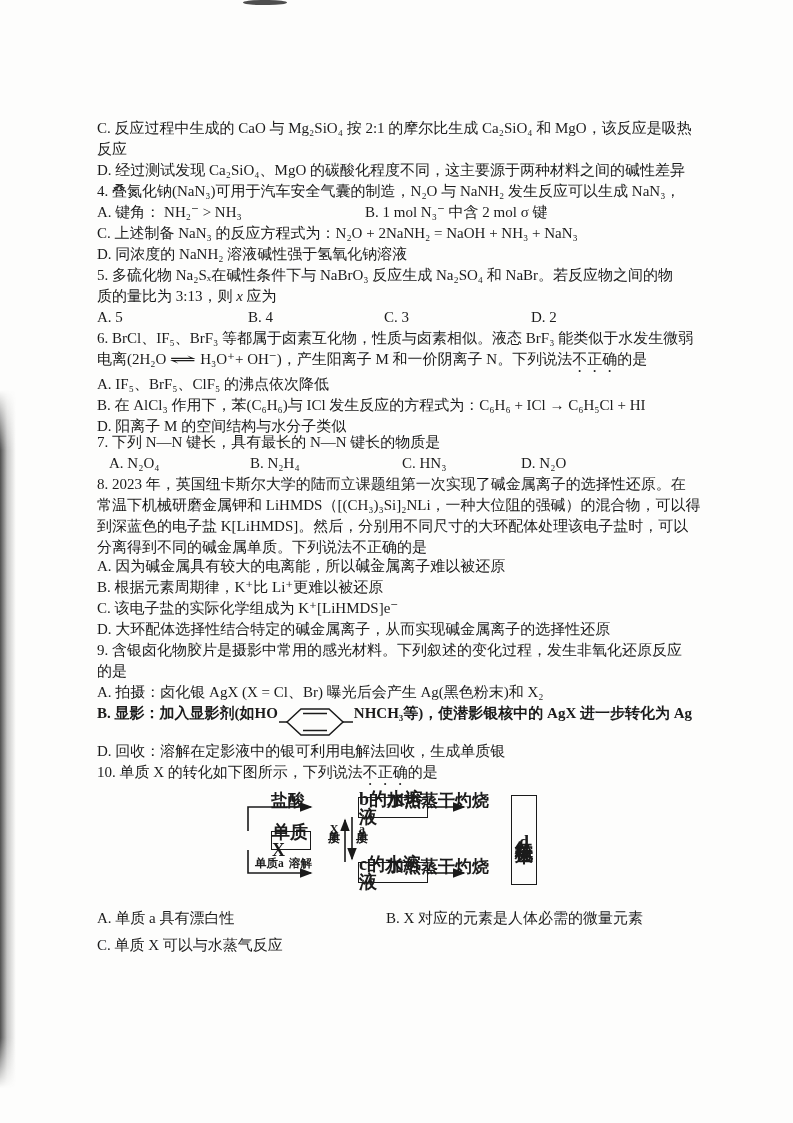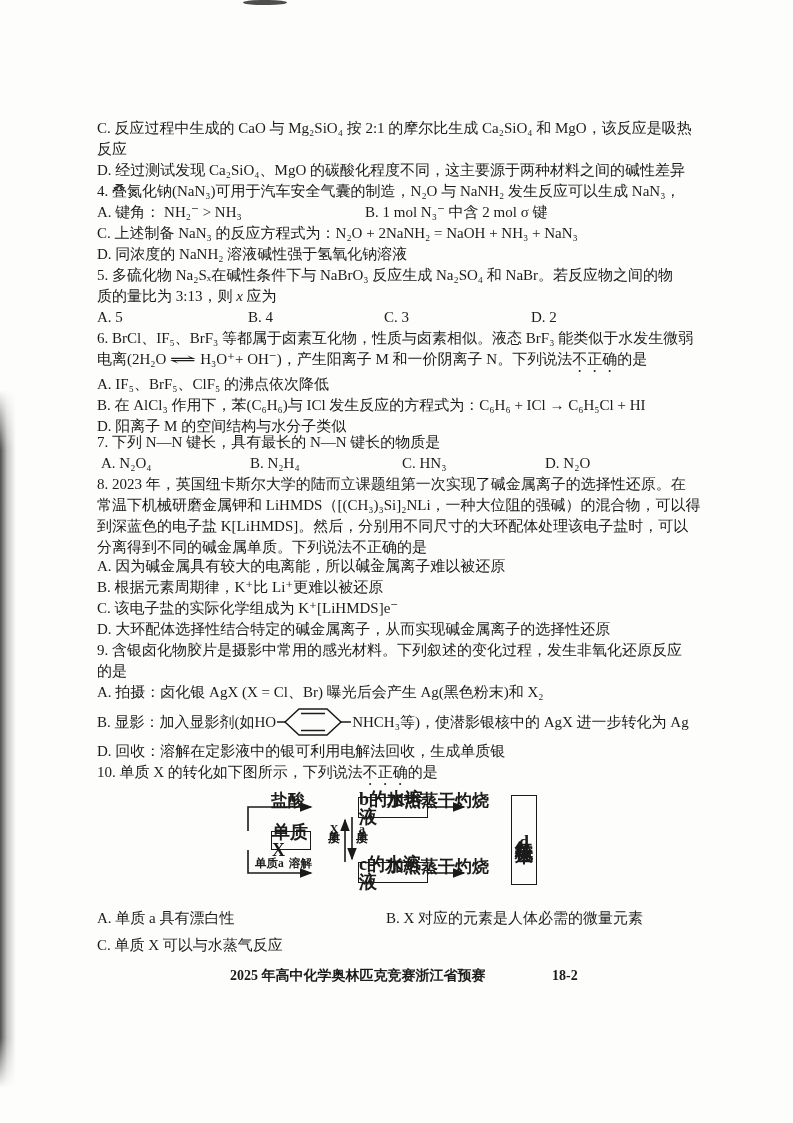--- a/index.html
+++ b/index.html
@@ -27,21 +27,21 @@
   }
   .ln{height:21px;line-height:21px;white-space:nowrap;}
   .row{position:relative;}
   .opt{position:absolute;top:0;white-space:nowrap;}
   .emph{
     -webkit-text-emphasis:filled dot;-webkit-text-emphasis-position:under right;
     text-emphasis:filled dot;text-emphasis-position:under right;
   }
   .italic{font-style:italic;}
   .eq-arrow{display:inline-block;transform:scaleX(2.3);margin:0 11px;font-size:14px;}
-  .benzene-row{display:flex;align-items:center;height:38px;white-space:nowrap;}
+  .benzene-row{display:flex;height:38px;white-space:nowrap;font-weight:bold;}
   .benzene-row svg{flex:0 0 auto;margin:0 1px;}
   
   .diagram-wrap{position:relative;height:112px;margin-top:6px;}
   .diagram{position:absolute;left:128px;top:0;width:272px;height:107px;}
   .diagram svg.lines{position:absolute;left:0;top:0;}
   .dbox{
     position:absolute;border:1.6px solid #1a1a1a;background:#fdfdfc;
     display:flex;align-items:center;justify-content:center;
     font-size:18px;font-weight:600;line-height:1;box-sizing:border-box;margin-left:43px;
   }
@@ -89,24 +89,24 @@
     <div class="ln">6. BrCl、IF₅、BrF₃ 等都属于卤素互化物，性质与卤素相似。液态 BrF₃ 能类似于水发生微弱</div>
     <div class="ln">
       <span>电离(2H₂O</span><span class="eq-arrow">⇌</span><span>H₃O⁺+ OH⁻)，产生阳离子 M 和一价阴离子 N。下列说法</span><span class="emph">不正确</span><span>的是</span>
     </div>
     <div class="ln" style="margin-top:4px">A. IF₅、BrF₅、ClF₅ 的沸点依次降低</div>
     <div class="ln">B. 在 AlCl₃ 作用下，苯(C₆H₆)与 ICl 发生反应的方程式为：C₆H₆ + ICl → C₆H₅Cl + HI</div>
     <div class="ln">D. 阳离子 M 的空间结构与水分子类似</div>
 
     <div class="ln" style="margin-top:-5px">7. 下列 N—N 键长，具有最长的 N—N 键长的物质是</div>
     <div class="ln row">
-      <span class="opt" style="left:4px">A. N₂O₄</span>
+      <span class="opt" style="left:12px">A. N₂O₄</span>
       <span class="opt" style="left:153px">B. N₂H₄</span>
       <span class="opt" style="left:305px">C. HN₃</span>
-      <span class="opt" style="left:448px">D. N₂O</span>
+      <span class="opt" style="left:424px">D. N₂O</span>
     </div>
 
     <div class="ln">8. 2023 年，英国纽卡斯尔大学的陆而立课题组第一次实现了碱金属离子的选择性还原。在</div>
     <div class="ln">常温下机械研磨金属钾和 LiHMDS（[(CH₃)₃Si]₂NLi，一种大位阻的强碱）的混合物，可以得</div>
     <div class="ln">到深蓝色的电子盐 K[LiHMDS]。然后，分别用不同尺寸的大环配体处理该电子盐时，可以</div>
     <div class="ln">
       <span>分离得到不同的碱金属单质。下列说法</span><span class="emph">不正确</span><span>的是</span>
     </div>
     <div class="ln" style="margin-top:-2px">A. 因为碱金属具有较大的电离能，所以碱金属离子难以被还原</div>
     <div class="ln">B. 根据元素周期律，K⁺比 Li⁺更难以被还原</div>
@@ -167,19 +167,15 @@
     </div>
 
     <div class="ln row" style="margin-top:7px">
       <span class="opt" style="left:0">A. 单质 a 具有漂白性</span>
       <span class="opt" style="left:289px">B. X 对应的元素是人体必需的微量元素</span>
     </div>
     <div class="ln row" style="margin-top:6px">
       <span class="opt" style="left:0">C. 单质 X 可以与水蒸气反应</span>
     </div>
 
-    <div class="footer-row">
-      <span class="opt" style="left:133px">2025 年高中化学奥林匹克竞赛浙江省预赛</span>
-      <span class="opt" style="left:455px">18-2</span>
-    </div>
 
   </div>
 </div>
 
 </body></html>

